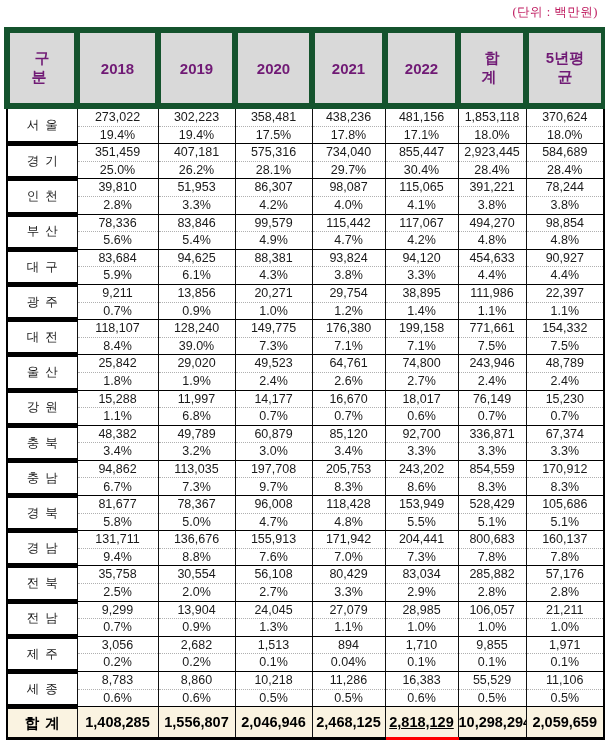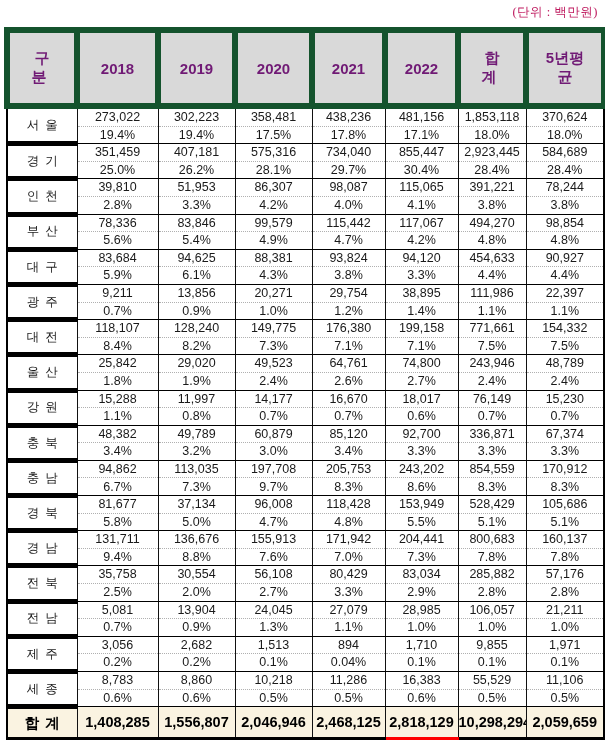--- a/index.html
+++ b/index.html
@@ -44,21 +44,21 @@
   tr.vrow td.num{border-bottom:1px dotted #b0b0b0;}
   tr.prow td{border-bottom:1px solid #000;}
   tr.total td{
     background:#faf3e1;
     font-weight:bold;font-size:14.5px;color:#000;
     height:28px;border-top:1px solid #000;border-bottom:3px solid #000;
   }
   
   th.hl{border-top:3px solid #ff0000;border-left:2px solid #ff0000;border-right:2px solid #ff0000;}
   td.hl{border-left:2px solid #ff0000;border-right:2px solid #ff0000;}
-  tr.total td.hl{border-bottom:3.5px solid #ff0000;}
+  tr.total td.hl{border-bottom:3.5px solid #ff0000;text-decoration:underline;}
 </style>
 </head>
 <body>
 
 <div class="page">
   <div class="unit-label">(단위 : 백만원)</div>
 
   <table class="data">
     <colgroup>
       <col style="width:70px">
@@ -202,21 +202,21 @@
           <td class="num">118,107</td>
           <td class="num">128,240</td>
           <td class="num">149,775</td>
           <td class="num">176,380</td>
           <td class="num hl">199,158</td>
           <td class="num">771,661</td>
           <td class="num">154,332</td>
         </tr>
         <tr class="prow">
           <td class="pct">8.4%</td>
-          <td class="pct">8.2%</td>
+          <td class="pct">39.0%</td>
           <td class="pct">7.3%</td>
           <td class="pct">7.1%</td>
           <td class="pct hl">7.1%</td>
           <td class="pct">7.5%</td>
           <td class="pct">7.5%</td>
         </tr>
         <tr class="vrow">
           <td class="label sp" rowspan="2">울산</td>
           <td class="num">25,842</td>
           <td class="num">29,020</td>
@@ -240,21 +240,21 @@
           <td class="num">15,288</td>
           <td class="num">11,997</td>
           <td class="num">14,177</td>
           <td class="num">16,670</td>
           <td class="num hl">18,017</td>
           <td class="num">76,149</td>
           <td class="num">15,230</td>
         </tr>
         <tr class="prow">
           <td class="pct">1.1%</td>
-          <td class="pct">0.8%</td>
+          <td class="pct">6.8%</td>
           <td class="pct">0.7%</td>
           <td class="pct">0.7%</td>
           <td class="pct hl">0.6%</td>
           <td class="pct">0.7%</td>
           <td class="pct">0.7%</td>
         </tr>
         <tr class="vrow">
           <td class="label sp" rowspan="2">충북</td>
           <td class="num">48,382</td>
           <td class="num">49,789</td>
@@ -288,21 +288,21 @@
           <td class="pct">7.3%</td>
           <td class="pct">9.7%</td>
           <td class="pct">8.3%</td>
           <td class="pct hl">8.6%</td>
           <td class="pct">8.3%</td>
           <td class="pct">8.3%</td>
         </tr>
         <tr class="vrow">
           <td class="label sp" rowspan="2">경북</td>
           <td class="num">81,677</td>
-          <td class="num">37,134</td>
+          <td class="num">78,367</td>
           <td class="num">96,008</td>
           <td class="num">118,428</td>
           <td class="num hl">153,949</td>
           <td class="num">528,429</td>
           <td class="num">105,686</td>
         </tr>
         <tr class="prow">
           <td class="pct">5.8%</td>
           <td class="pct">5.0%</td>
           <td class="pct">4.7%</td>
@@ -344,21 +344,21 @@
           <td class="pct">2.5%</td>
           <td class="pct">2.0%</td>
           <td class="pct">2.7%</td>
           <td class="pct">3.3%</td>
           <td class="pct hl">2.9%</td>
           <td class="pct">2.8%</td>
           <td class="pct">2.8%</td>
         </tr>
         <tr class="vrow">
           <td class="label sp" rowspan="2">전남</td>
-          <td class="num">5,081</td>
+          <td class="num">9,299</td>
           <td class="num">13,904</td>
           <td class="num">24,045</td>
           <td class="num">27,079</td>
           <td class="num hl">28,985</td>
           <td class="num">106,057</td>
           <td class="num">21,211</td>
         </tr>
         <tr class="prow">
           <td class="pct">0.7%</td>
           <td class="pct">0.9%</td>

